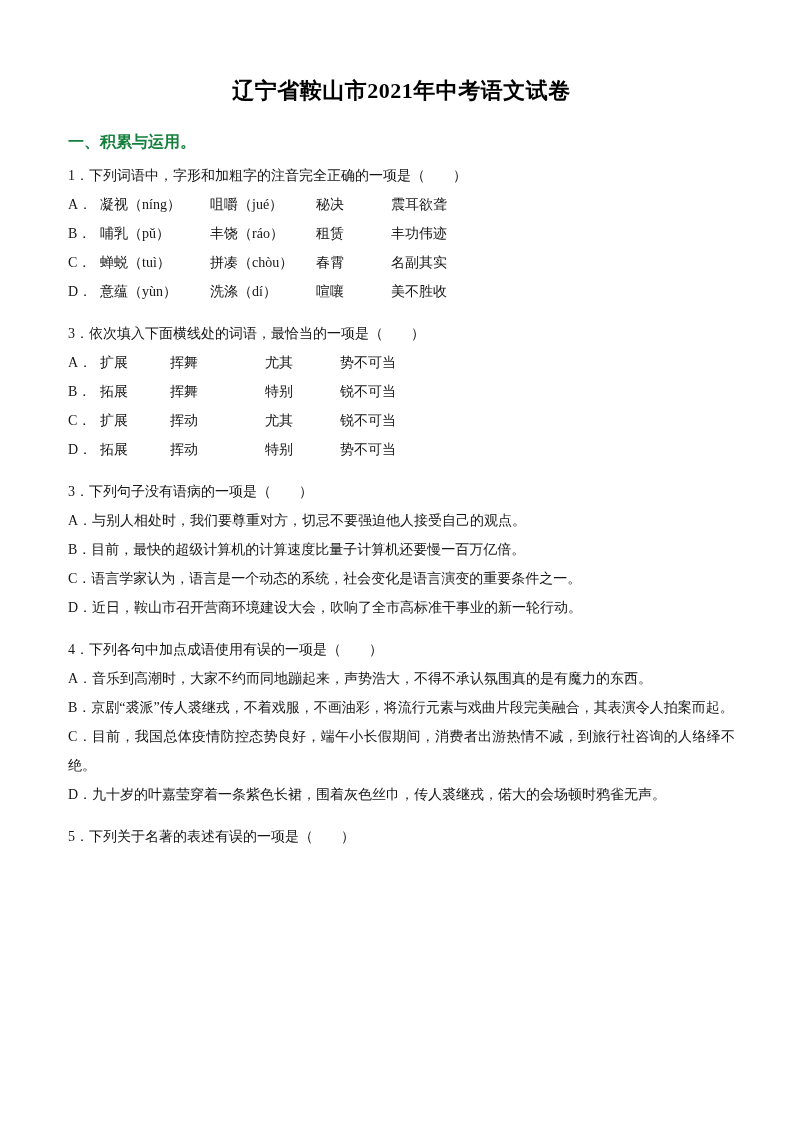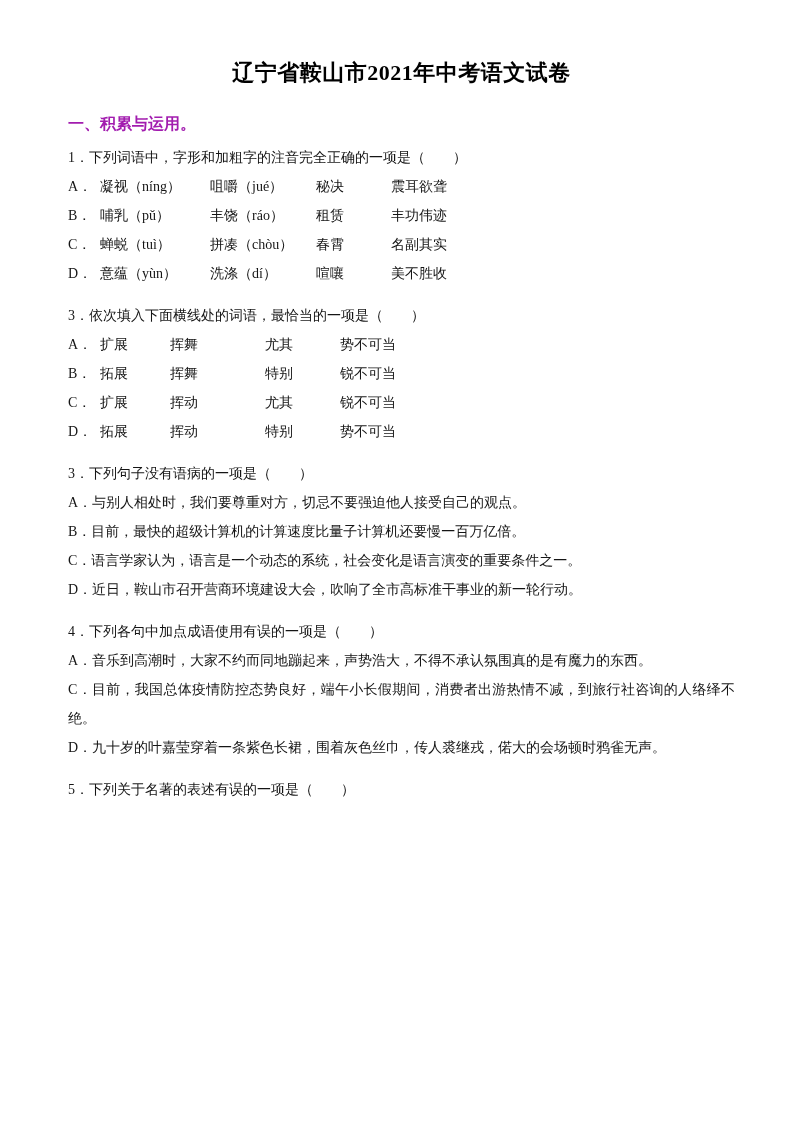--- a/index.html
+++ b/index.html
@@ -4,26 +4,26 @@
 <style>
   * { margin:0; padding:0; box-sizing:border-box; }
   html, body { background:#ffffff; }
   body {
     width:793px; height:1122px; overflow:hidden;
     margin:0 auto;
     font-family:"Liberation Serif","DejaVu Serif",serif;
     color:#151515;
     -webkit-font-smoothing:antialiased;
   }
-  .page { padding:58px 58px 30px 68px; }
+  .page { padding:76px 58px 30px 68px; }
   .doc-title {
     font-size:22px; font-weight:700; text-align:center;
     margin:0 0 26px 0; letter-spacing:0.5px; color:#000;
   }
-  .section-heading { font-size:16px; font-weight:700; margin:0 0 8px 0; color:#a21caf; }
+  .section-heading { font-size:16px; font-weight:700; margin:0 0 8px 0; color:#15803d; }
   .question { margin:0 0 13px 0; }
   .stem, .opt-row, .opt-line, .passage { font-size:14px; line-height:29px; }
   .stem { margin:0; }
   .passage { text-indent:2em; text-align:justify; line-height:30px; margin:2px 0 6px 0; }
   .opt-line { text-align:justify; }
   .opt-grid .opt-row { display:grid; }
   .q1-grid .opt-row { grid-template-columns:32px 110px 106px 75px auto; }
   .q2-grid .opt-row { grid-template-columns:32px 70px 95px 75px auto; }
   .opt-row span { white-space:nowrap; }
 </style>
@@ -108,20 +108,21 @@
     <p class="stem">3．下列句子没有语病的一项是（　　）</p>
     <p class="opt-line">A．与别人相处时，我们要尊重对方，切忌不要强迫他人接受自己的观点。</p>
     <p class="opt-line">B．目前，最快的超级计算机的计算速度比量子计算机还要慢一百万亿倍。</p>
     <p class="opt-line">C．语言学家认为，语言是一个动态的系统，社会变化是语言演变的重要条件之一。</p>
     <p class="opt-line">D．近日，鞍山市召开营商环境建设大会，吹响了全市高标准干事业的新一轮行动。</p>
   </section>
 
   <section class="question">
     <p class="stem">4．下列各句中加点成语使用有误的一项是（　　）</p>
     <p class="opt-line">A．音乐到高潮时，大家不约而同地蹦起来，声势浩大，不得不承认氛围真的是有魔力的东西。</p>
+    <p class="opt-line">B．京剧“裘派”传人裘继戎，不着戏服，不画油彩，将流行元素与戏曲片段完美融合，其表演令人拍案而起。</p>
     <p class="opt-line">C．目前，我国总体疫情防控态势良好，端午小长假期间，消费者出游热情不减，到旅行社咨询的人络绎不绝。</p>
     <p class="opt-line">D．九十岁的叶嘉莹穿着一条紫色长裙，围着灰色丝巾，传人裘继戎，偌大的会场顿时鸦雀无声。</p>
   </section>
 
   <section class="question">
     <p class="stem">5．下列关于名著的表述有误的一项是（　　）</p>
   </section>
 
 </div>
 

